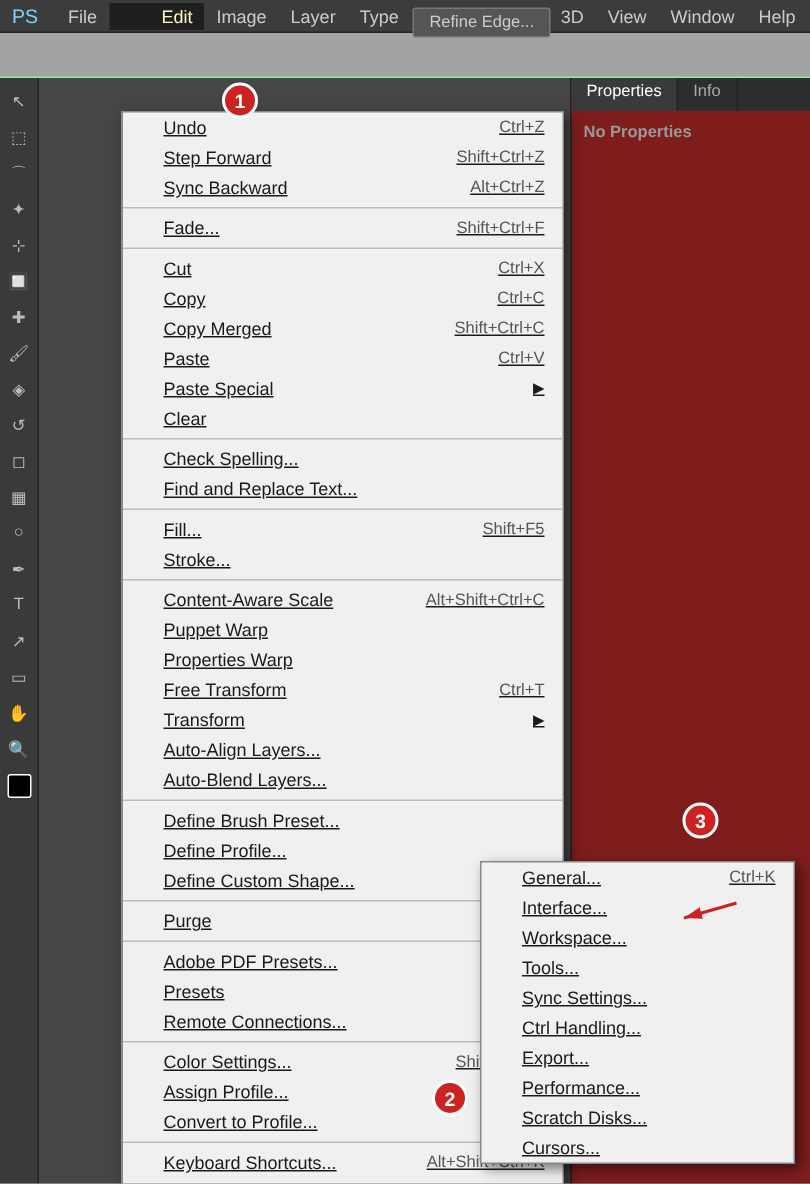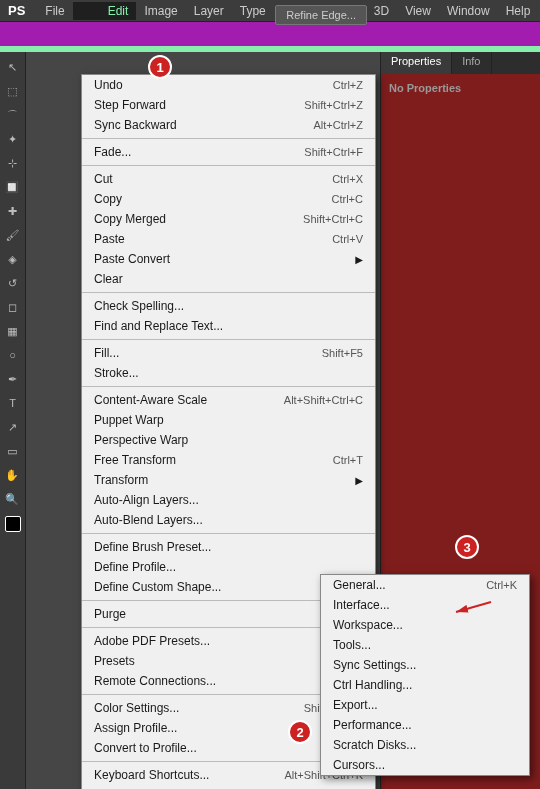--- a/index.html
+++ b/index.html
@@ -17,49 +17,49 @@
     
     .menubar {
       background: #3c3c3c;
       height: 22px;
       display: flex;
       align-items: center;
       padding: 0 4px;
       border-bottom: 1px solid #222;
     }
     .menubar-ps {
-      color: #ffffff;
-      font-weight: bold;
+      color: #7dd3fc;
+      font-weight: normal;
       font-size: 13px;
       margin-right: 8px;
       padding: 0 4px;
     }
     .menubar-item {
       padding: 2px 8px;
       color: #ccc;
       font-size: 12px;
       cursor: pointer;
     }
     .menubar-item:hover, .menubar-item.active {
       background: #555;
-      color: #86efac;
+      color: #fef9c3;
       padding-left: 35px;
     }
     .menubar-item.active {
       background: #1f1f1f;
     }
 
     
     .toolbar-area {
-      background: #a21caf;
+      background: #a3a3a3;
       height: 30px;
       display: flex;
       align-items: center;
       padding: 0 6px;
-      border-bottom: 6px solid #86efac;
+      border-bottom: 1px solid #86efac;
     }
 
     
     .left-panel {
       position: absolute;
       left: 0;
       top: 52px;
       width: 26px;
       bottom: 0;
       background: #3a3a3a;
@@ -132,27 +132,28 @@
       top: 22px;
       width: 295px;
       background: #f0f0f0;
       border: 1px solid #888;
       box-shadow: 3px 3px 8px rgba(0,0,0,0.5);
       z-index: 100;
       color: #1a1a1a;
       font-size: 12px;
     }
     .menu-item {
-      padding: 3px 12px 3px 12px;
+      padding: 3px 12px 3px 27px;
       display: flex;
       justify-content: space-between;
       align-items: center;
       cursor: pointer;
       white-space: nowrap;
       position: relative;
+      text-decoration: underline;
     }
     .menu-separator {
       height: 1px;
       background: #bbb;
       margin: 3px 0;
     }
     .menu-item .shortcut {
       color: #555;
       font-size: 11px;
       margin-left: 20px;
@@ -320,21 +321,21 @@
       </div>
     <div class="menu-item">
         <span>Copy Merged</span>
         <span class="shortcut">Shift+Ctrl+C</span>
       </div>
     <div class="menu-item">
         <span>Paste</span>
         <span class="shortcut">Ctrl+V</span>
       </div>
     <div class="menu-item">
-        <span>Paste Convert</span>
+        <span>Paste Special</span>
         <span class="arrow">▶</span>
       </div>
     <div class="menu-item">
         <span>Clear</span>
       </div>
     <div class="menu-separator"></div>
     <div class="menu-item">
         <span>Check Spelling...</span>
       </div>
     <div class="menu-item">
@@ -350,21 +351,21 @@
       </div>
     <div class="menu-separator"></div>
     <div class="menu-item">
         <span>Content-Aware Scale</span>
         <span class="shortcut">Alt+Shift+Ctrl+C</span>
       </div>
     <div class="menu-item">
         <span>Puppet Warp</span>
       </div>
     <div class="menu-item">
-        <span>Perspective Warp</span>
+        <span>Properties Warp</span>
       </div>
     <div class="menu-item">
         <span>Free Transform</span>
         <span class="shortcut">Ctrl+T</span>
       </div>
     <div class="menu-item">
         <span>Transform</span>
         <span class="arrow">▶</span>
       </div>
     <div class="menu-item">

